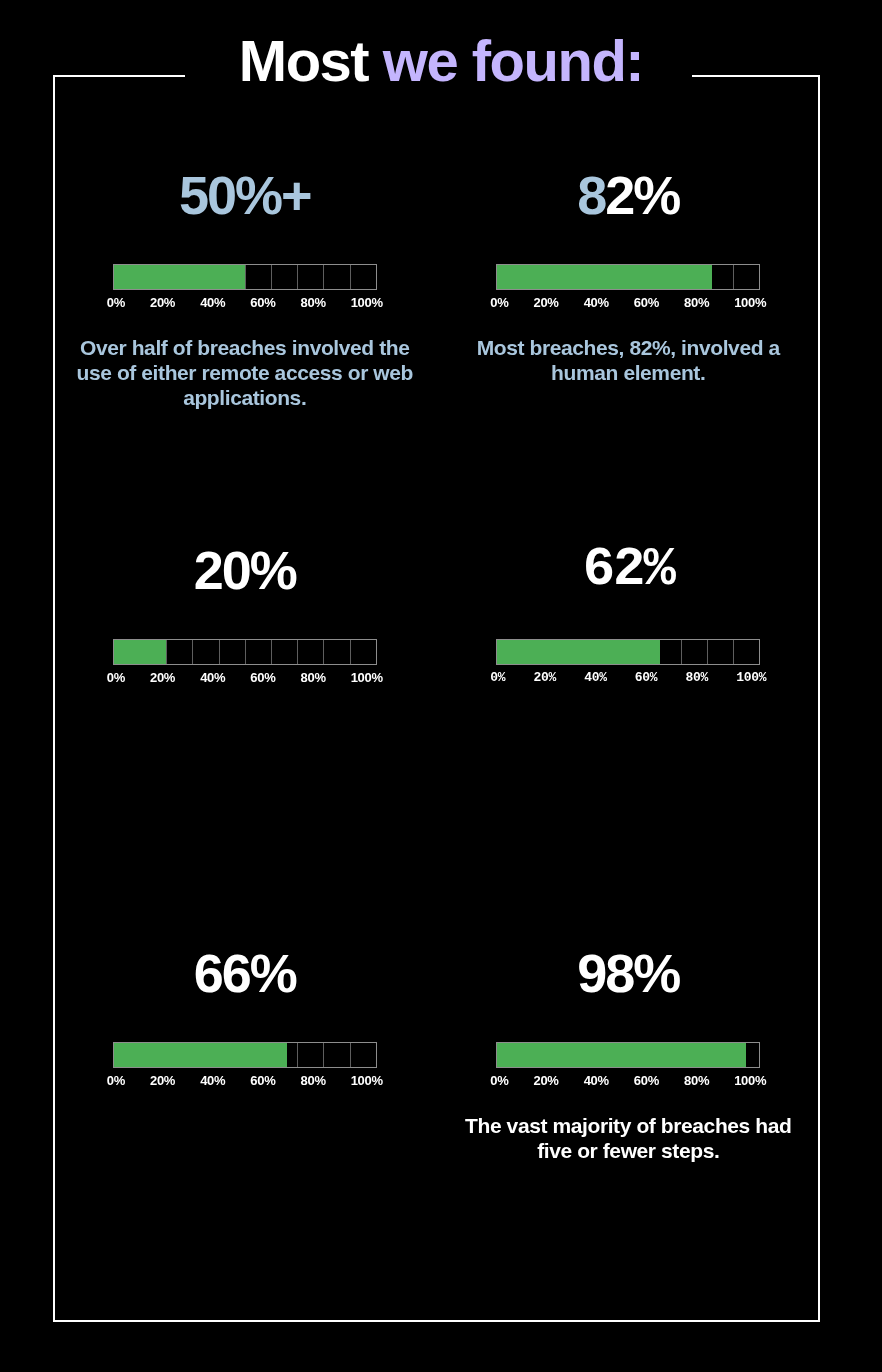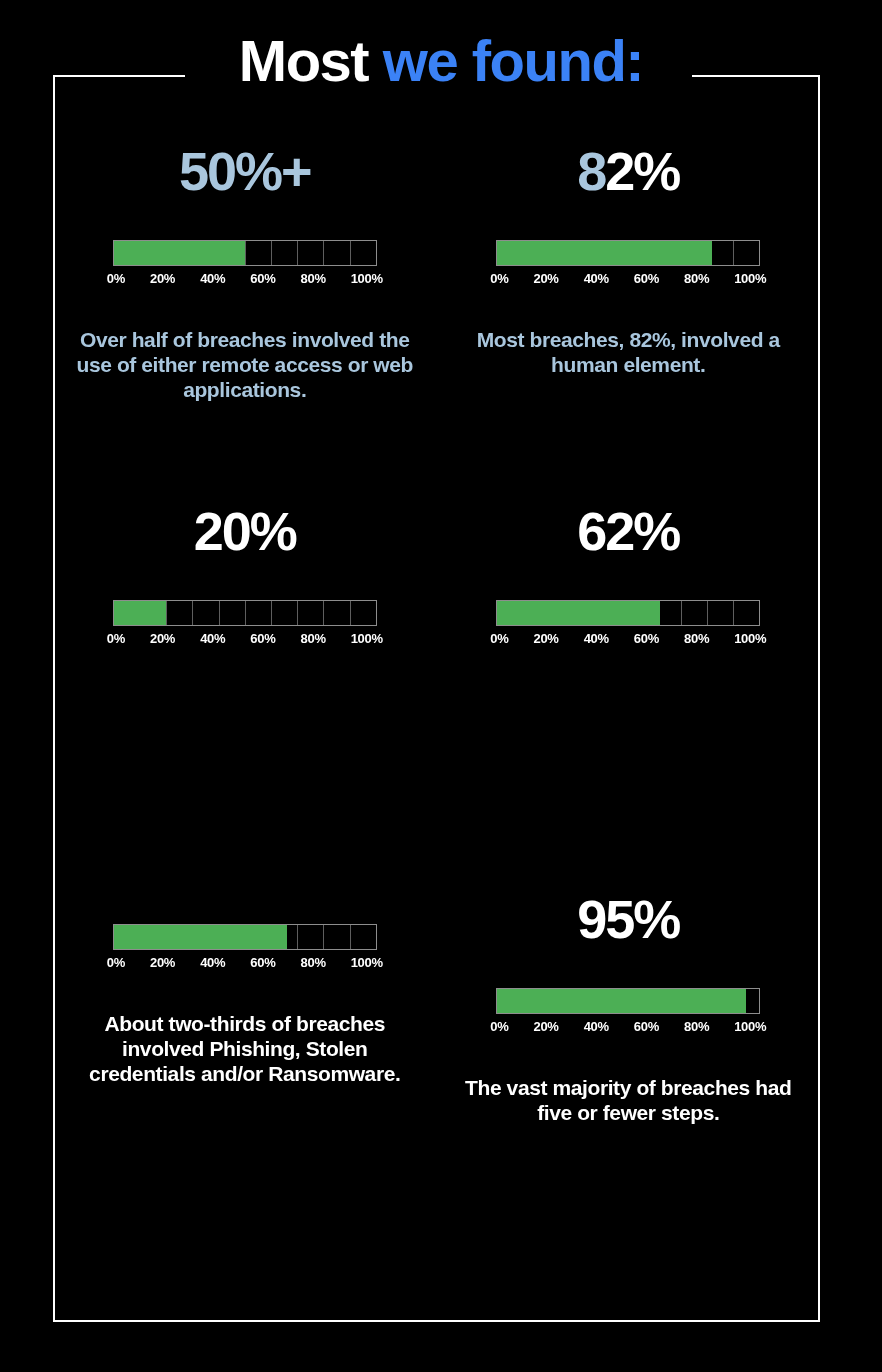--- a/index.html
+++ b/index.html
@@ -36,31 +36,31 @@
     width:882px;
     text-align:center;
     font-size:58px;
     font-weight:bold;
     letter-spacing:-1.5px;
     line-height:1.0;
     white-space:nowrap;
     z-index:5;
   }
   .title .t-white { color:#ffffff; }
-  .title .t-blue  { color:#3b82f6; }
+  .title .t-blue  { color:#c4b5fd; }
 
   
   .grid {
     position:absolute;
-    left:53px; top:144px;
+    left:53px; top:168px;
     width:767px;
     display:grid;
     grid-template-columns:1fr 1fr;
     grid-template-rows:auto auto auto;
-    row-gap:0px;
+    row-gap:15px;
   }
   .cell {
     position:relative;
     padding:0 18px;
   }
 
   .stat-number {
     text-align:center;
     font-size:54px;
     font-weight:bold;
@@ -104,21 +104,21 @@
     margin-top:5px;
   }
   .tick {
     font-size:13px;
     font-weight:bold;
     color:#ffffff;
     letter-spacing:-0.3px;
   }
 
   .stat-desc {
-    margin-top:42px;
+    margin-top:26px;
     text-align:center;
     font-size:21px;
     font-weight:bold;
     line-height:1.19;
     letter-spacing:-0.4px;
   }
   .desc-blue  { color:#a9c6dd; }
   .desc-white { color:#ffffff; }
 </style>
 </head>
@@ -222,21 +222,21 @@
           <span class="tick">0%</span>
           <span class="tick">20%</span>
           <span class="tick">40%</span>
           <span class="tick">60%</span>
           <span class="tick">80%</span>
           <span class="tick">100%</span>
         </div>
       </div>
     </div>
 
-    <div class="cell row2-cell" style="height: 388px;">
+    <div class="cell row2-cell" style="height: 388px; font-family: Liberation Mono, monospace;">
       <div class="stat-number">
         <span class="num-white">62%</span>
       </div>
       <div class="bar-wrap">
         <div class="bar">
           <div class="bar-fill" style="width:62%"></div>
 
         <div class="bar-seg" style="left: 10%;"></div>
             <div class="bar-seg" style="left: 20%;"></div>
             <div class="bar-seg" style="left: 30%;"></div>
@@ -252,20 +252,23 @@
           <span class="tick">20%</span>
           <span class="tick">40%</span>
           <span class="tick">60%</span>
           <span class="tick">80%</span>
           <span class="tick">100%</span>
         </div>
       </div>
     </div>
 
     <div class="cell row3-cell" style="height: 330px;">
+      <div class="stat-number">
+        <span class="num-white">66%</span>
+      </div>
       <div class="bar-wrap">
         <div class="bar">
           <div class="bar-fill" style="width:66%"></div>
 
         <div class="bar-seg" style="left: 10%;"></div>
             <div class="bar-seg" style="left: 20%;"></div>
             <div class="bar-seg" style="left: 30%;"></div>
             <div class="bar-seg" style="left: 40%;"></div>
             <div class="bar-seg" style="left: 50%;"></div>
             <div class="bar-seg" style="left: 60%;"></div>
@@ -275,26 +278,25 @@
           </div>
         <div class="ticks">
           <span class="tick">0%</span>
           <span class="tick">20%</span>
           <span class="tick">40%</span>
           <span class="tick">60%</span>
           <span class="tick">80%</span>
           <span class="tick">100%</span>
         </div>
       </div>
-      <div class="stat-desc desc-white">About two-thirds of breaches involved Phishing, Stolen credentials and/or Ransomware.</div>
     </div>
 
     <div class="cell row3-cell" style="height: 330px;">
       <div class="stat-number">
-        <span class="num-white">95%</span>
+        <span class="num-white">98%</span>
       </div>
       <div class="bar-wrap">
         <div class="bar">
           <div class="bar-fill" style="width:95%"></div>
 
         <div class="bar-seg" style="left: 10%;"></div>
             <div class="bar-seg" style="left: 20%;"></div>
             <div class="bar-seg" style="left: 30%;"></div>
             <div class="bar-seg" style="left: 40%;"></div>
             <div class="bar-seg" style="left: 50%;"></div>

